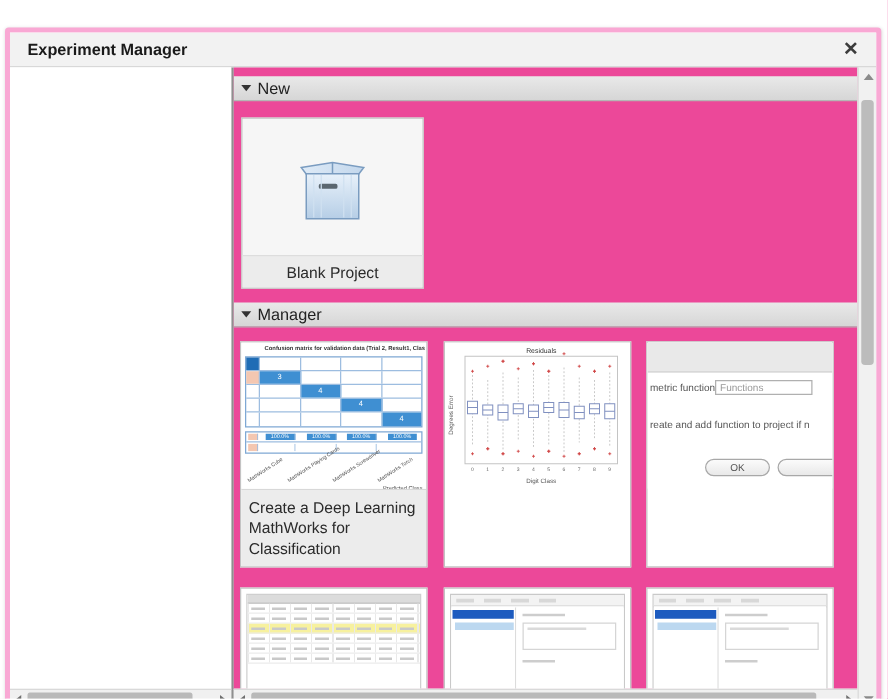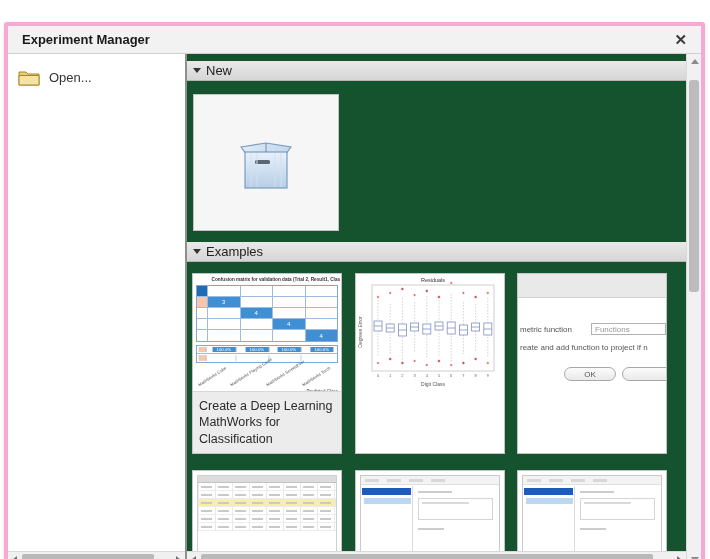--- a/index.html
+++ b/index.html
@@ -36,21 +36,21 @@
   .hthumb { position:absolute; top:2px; bottom:2px; background:#b9b9b9; border-radius:2px; }
   .arrow { position:absolute; width:0; height:0; }
   .arr-left  { top:4px; left:4px;  border-top:4px solid transparent; border-bottom:4px solid transparent; border-right:5px solid #6e6e6e; }
   .arr-right { top:4px; right:4px; border-top:4px solid transparent; border-bottom:4px solid transparent; border-left:5px solid #6e6e6e; }
   .arr-up    { left:4px; top:5px;  border-left:4px solid transparent; border-right:4px solid transparent; border-bottom:5px solid #8a8a8a; }
   .arr-down  { left:4px; bottom:5px; border-left:4px solid transparent; border-right:4px solid transparent; border-top:5px solid #8a8a8a; }
 
   
   .right-panel { flex:1; display:flex; min-width:0; }
   .content-col { flex:1; display:flex; flex-direction:column; min-width:0; position:relative; }
-  .scroll-area { position:absolute; left:0; top:0; right:0; bottom:16px; overflow:hidden; background:#14532d; }
+  .scroll-area { position:absolute; left:0; top:0; right:0; bottom:16px; overflow:hidden; background:#ec4899; }
 
   .section-header { position:absolute; left:0; right:0; height:20px;
     background:linear-gradient(#e9e9e9,#d6d6d6); border-bottom:1px solid #b5b5b5;
     display:flex; align-items:center; padding-left:6px; gap:5px; font-size:13px; color:#222; }
   .tri { width:0; height:0; border-left:4px solid transparent; border-right:4px solid transparent; border-top:5px solid #333; }
 
   .tile { position:absolute; border:1px solid #c3c3c3; background:#fff; overflow:hidden; }
   .tile-caption { background:#ececec; border-top:1px solid #d8d8d8; padding:6px 6px;
     font-size:12.5px; line-height:1.3; color:#2b2b2b; }
 
@@ -84,25 +84,25 @@
   .cm-pct .cm-row { height:8px; }
   .cm-pct .cm-cell { font-size:6px; transform:scale(.72); transform-origin:center; white-space:nowrap; }
   .cm-xlabels { position:relative; height:24px; margin-top:2px; }
   .cm-xlabels span { position:absolute; bottom:2px; font-size:6px; color:#555;
     transform:rotate(-33deg) scale(.7); transform-origin:left bottom; white-space:nowrap; }
   .cm-xaxis { text-align:right; font-size:6px; transform:scale(.75); transform-origin:right top; color:#444; }
 
   
   .md { position:absolute; inset:0; background:#fff; }
   .md-top { height:24px; background:#e9e9e9; border-bottom:1px solid #d2d2d2; }
-  .md-line { display:flex; align-items:center; gap:19px; margin:25px 0 0 2px; }
+  .md-line { display:flex; align-items:center; gap:0; margin:6px 0 0 2px; }
   .md-lbl { font-size:8px; color:#555; white-space:nowrap; }
   .md-input { width:78px; height:12px; border:1px solid #b0b0b0; background:#fff;
     font-size:8px; color:#999; display:flex; align-items:center; padding-left:3px; }
-  .md-note { margin:8px 0 0 2px; font-size:8px; color:#555; white-space:nowrap; }
+  .md-note { margin:19px 0 0 2px; font-size:8px; color:#555; white-space:nowrap; }
   .md-btnrow { position:absolute; right:-8px; bottom:10px; display:flex; gap:6px; }
   .md-btn { width:52px; height:14px; border:1px solid #a8a8a8; border-radius:7px;
     background:linear-gradient(#fbfbfb,#e9e9e9); font-size:8px; color:#555;
     display:flex; align-items:center; justify-content:center; }
 
   
   .tbl { position:absolute; inset:4px; border:1px solid #cfcfcf; background:#fff; overflow:hidden; }
   .tbl-hdr { height:7px; background:#dcdcdc; border-bottom:1px solid #c2c2c2; }
   .tbl-row { height:8px; border-bottom:1px solid #ececec; position:relative;
     background-image:repeating-linear-gradient(90deg, #e9e9e9 0 1px, transparent 1px 17px); }
@@ -143,27 +143,20 @@
     <div class="titlebar">
       <span class="title">Experiment Manager</span>
       <span class="spacer"></span>
       <span class="close-btn">✕</span>
     </div>
 
 
     <div class="main">
 
       <div class="left-panel">
-        <div class="open-row">
-          <svg class="folder-svg" width="22" height="17" viewBox="0 0 22 17">
-            <path d="M1 3 L8 3 L10 5 L21 5 L21 16 L1 16 Z" fill="#e9cc7a" stroke="#a8862a" stroke-width="1"></path>
-            <path d="M1 6.5 L21 6.5 L21 16 L1 16 Z" fill="#f5e3a0" stroke="#a8862a" stroke-width="1"></path>
-          </svg>
-          <span class="lbl">Open...</span>
-        </div>
         <div class="left-fill"></div>
         <div class="hscroll">
           <span class="arrow arr-left"></span>
           <div class="hthumb" style="left:14px; width:132px;"></div>
           <span class="arrow arr-right"></span>
         </div>
       </div>
 
       <div class="right-panel">
         <div class="content-col">
@@ -192,25 +185,26 @@
                   <line x1="33" y1="10" x2="33" y2="19" stroke="#7a9cc0" stroke-width="1.2"></line>
                   <rect x="22" y="27" width="15" height="4" rx="1.5" fill="#5b6770"></rect>
                   <g stroke="#cfe0f0" stroke-width="1">
                     <line x1="18" y1="20" x2="18" y2="54"></line>
                       <line x1="24" y1="20" x2="24" y2="54"></line>
                     <line x1="42" y1="20" x2="42" y2="54"></line>
                       <line x1="48" y1="20" x2="48" y2="54"></line>
                   </g>
                 </svg>
               </div>
+              <div class="blank-caption">Blank Project</div>
             </div>
 
             <div class="section-header" style="top:188px;">
               <span class="tri"></span>
-              <span>Examples</span>
+              <span>Manager</span>
             </div>
 
             <div class="tile ex-tile" style="left:5px;">
               <div class="ex-thumb">
                 <div class="cm">
                   <div class="cm-title">Confusion matrix for validation data (Trial 2, Result1, Clas</div>
                   <div class="cm-grid">
                     <div class="cm-row">
                         <div class="cm-cell cm-c0 cm-dark"></div>
                         <div class="cm-cell"></div>

